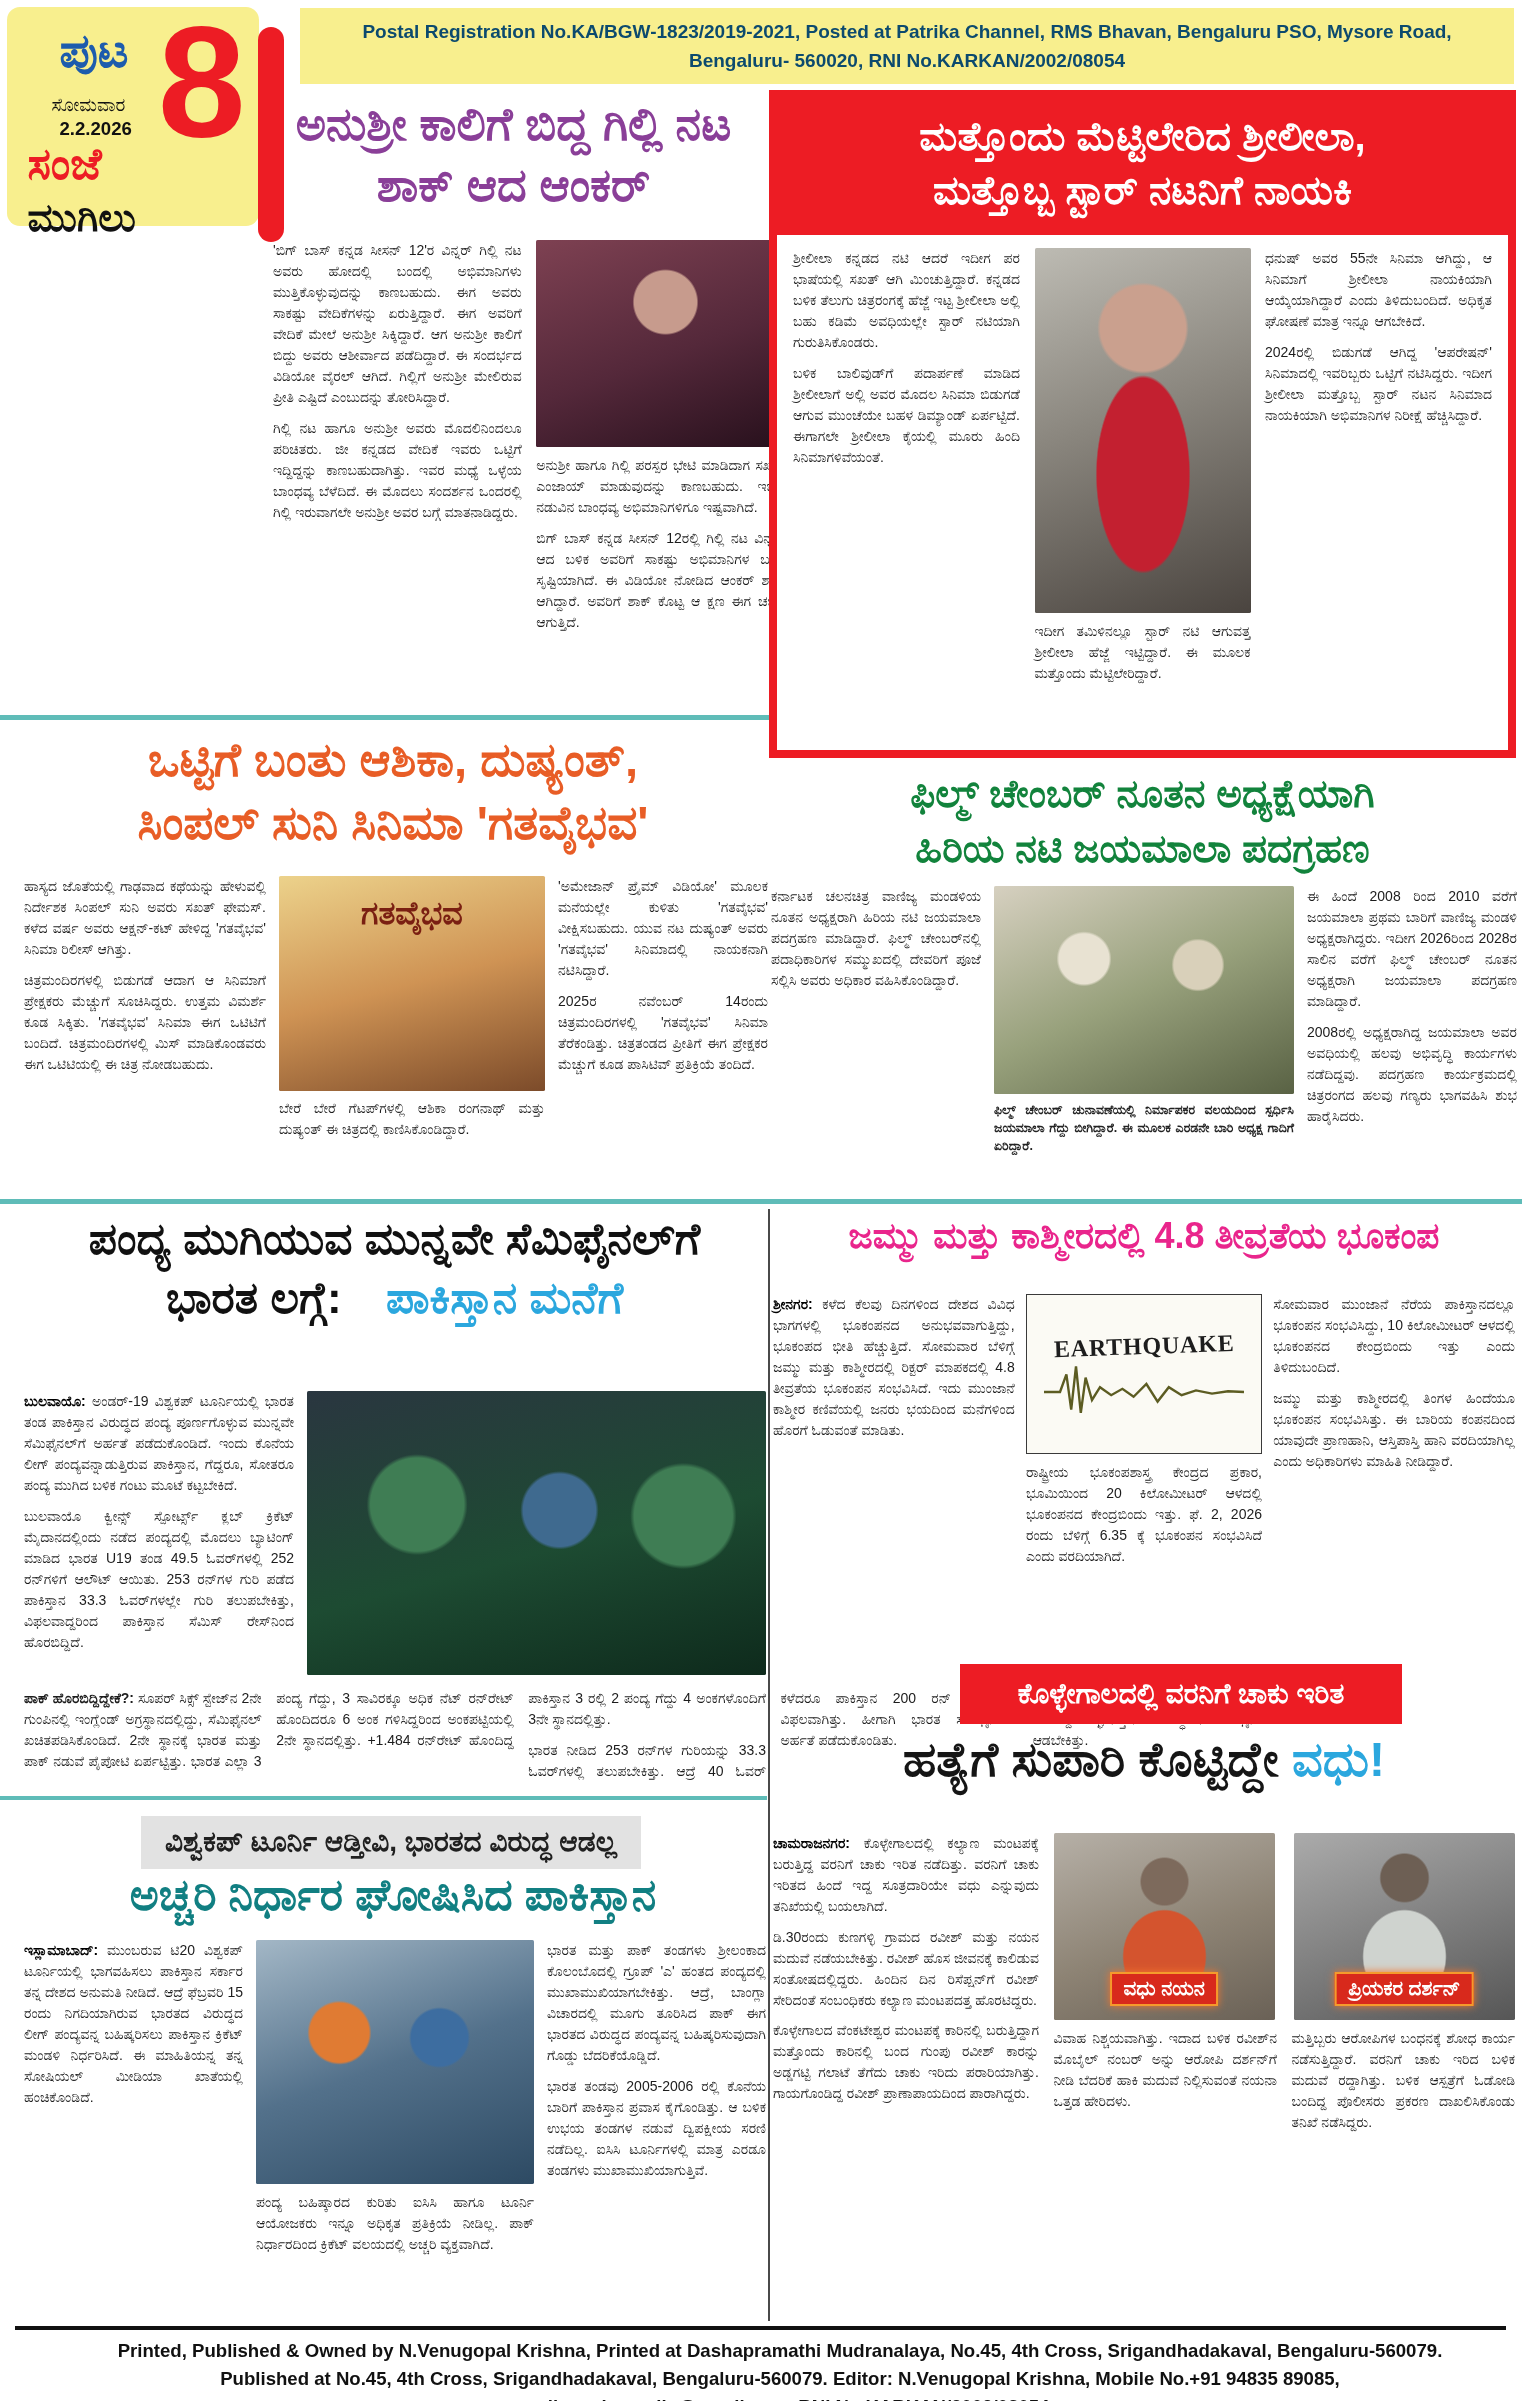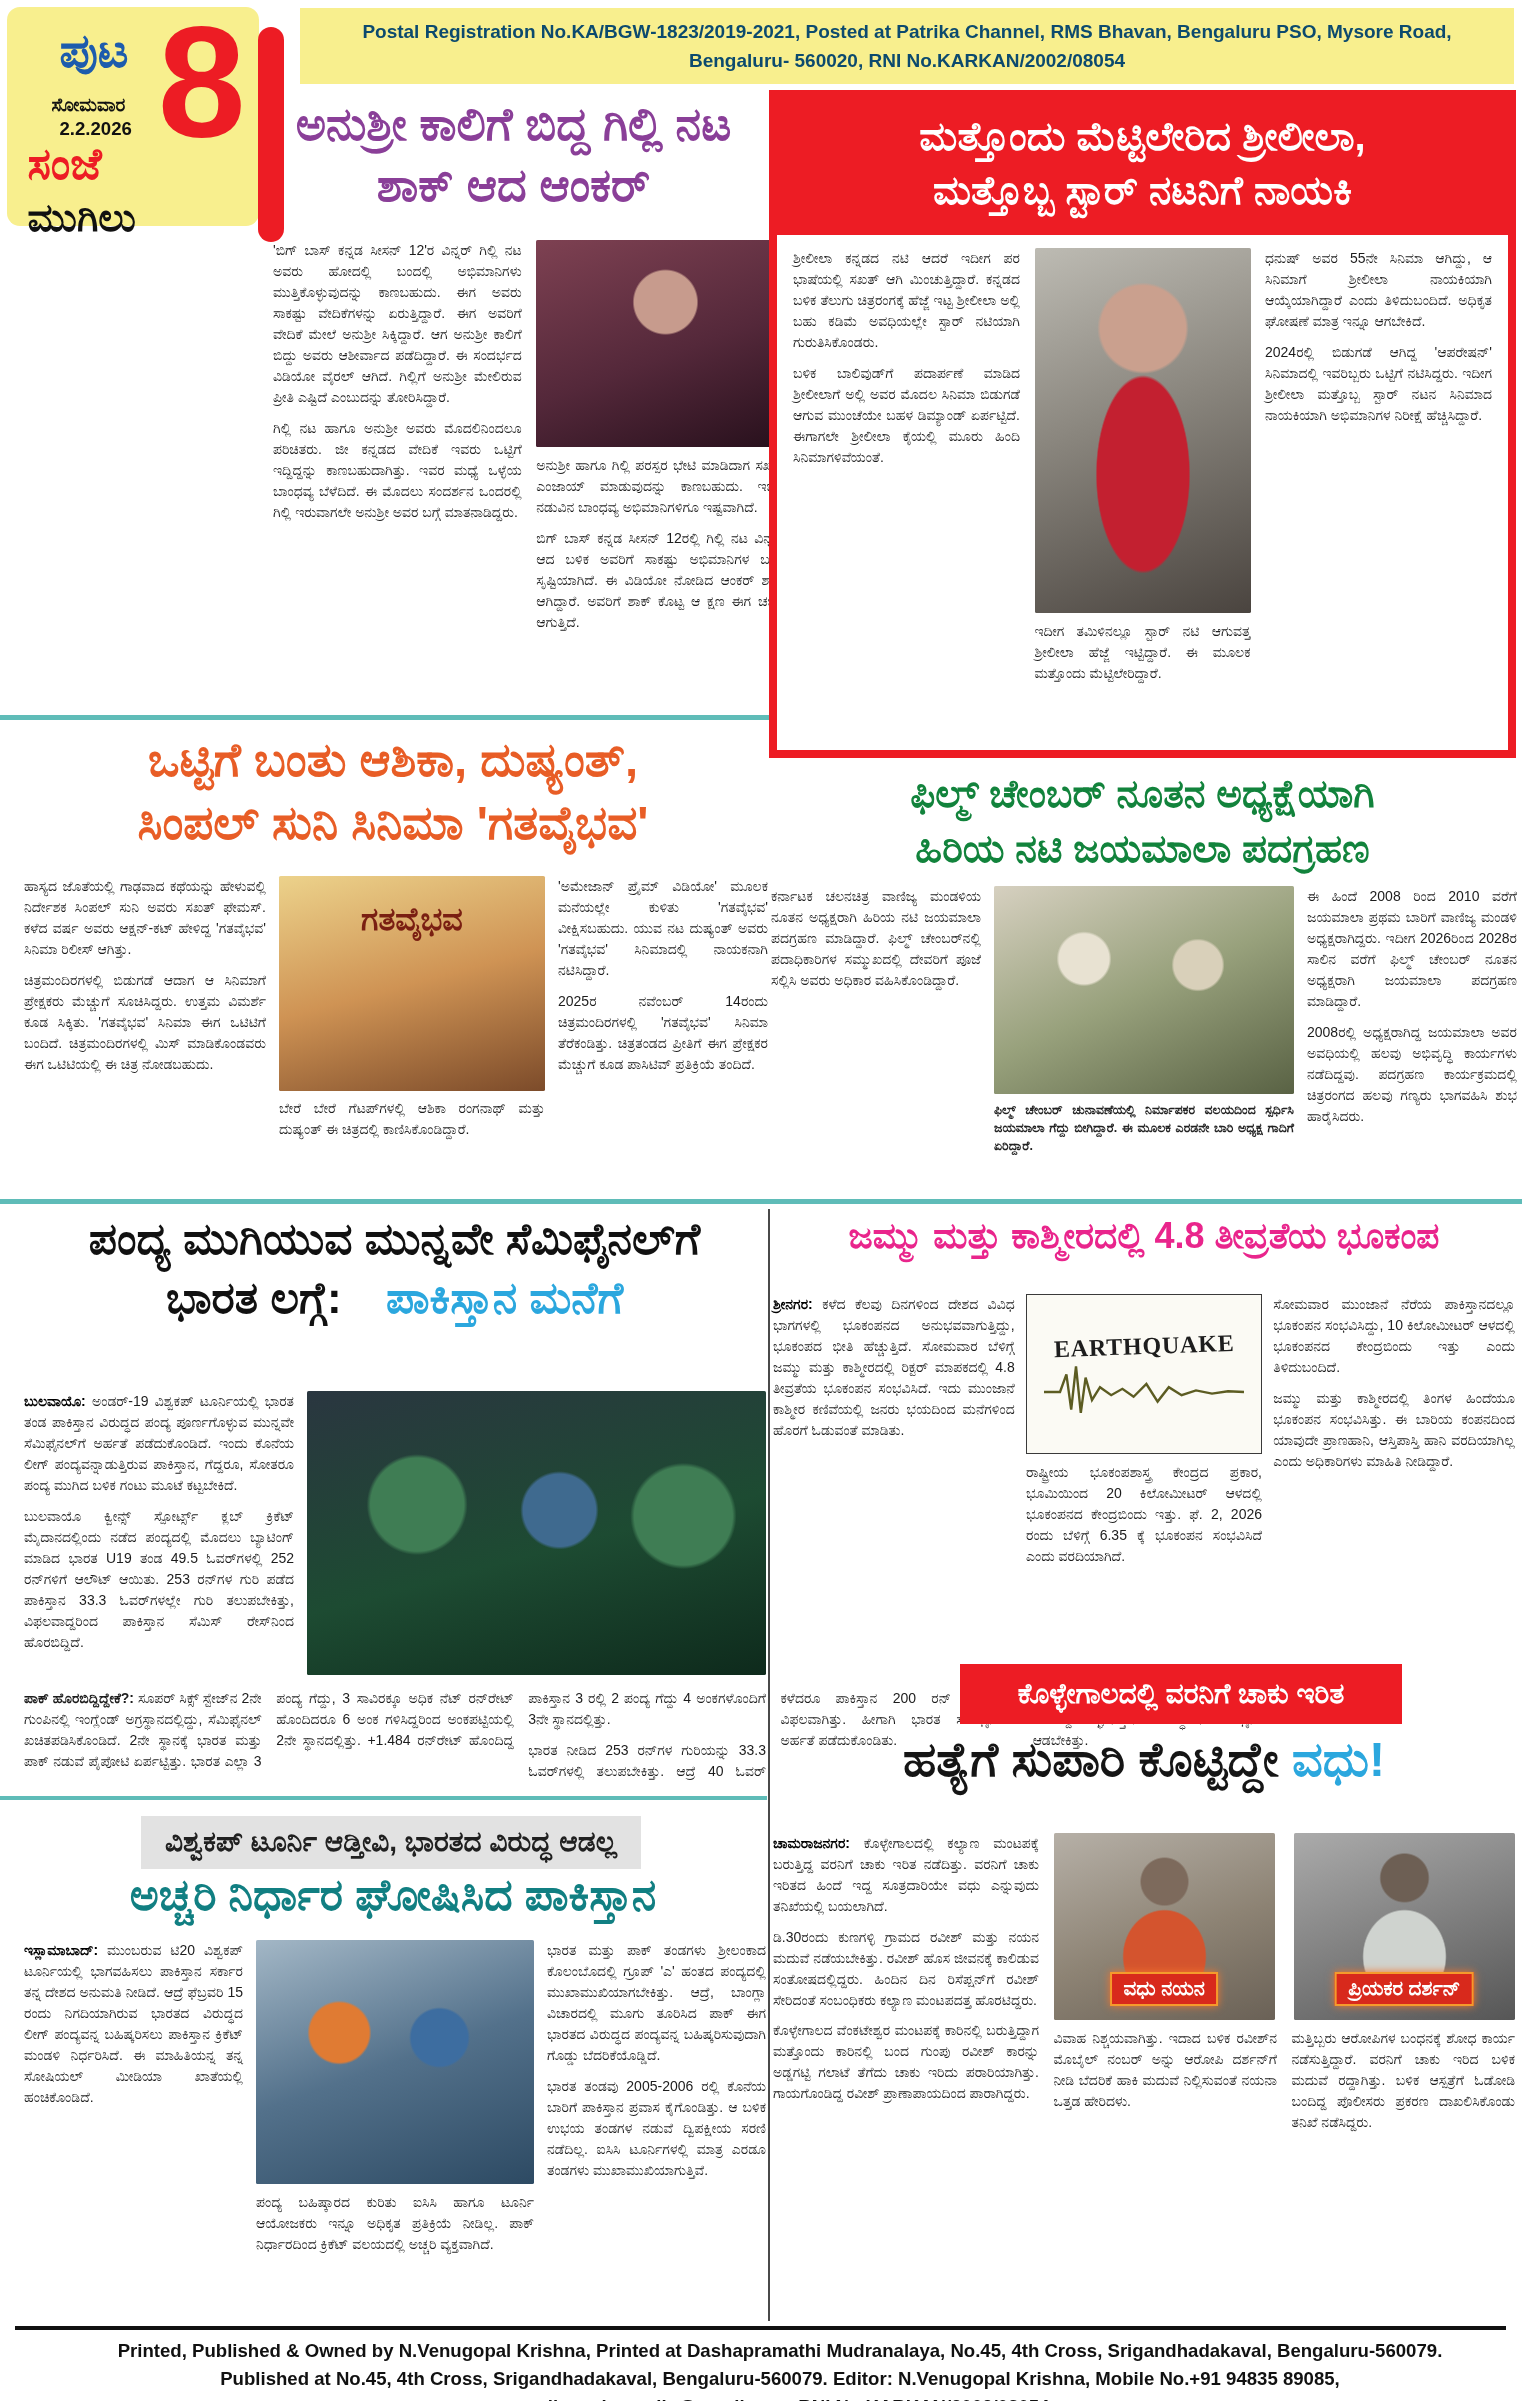--- a/index.html
+++ b/index.html
@@ -5,21 +5,21 @@
   * { margin:0; padding:0; box-sizing:border-box; }
   html,body { background:#e8e8e8; }
   body { font-family:"Liberation Sans", sans-serif; }
   .page { position:relative; width:1523px; height:2401px; background:#ffffff; margin:0 auto; overflow:hidden; }
 
   
   .mast-box { position:absolute; left:6.5px; top:6.5px; width:252px; height:219px;
               background:#f8ef8e; border-radius:13px; }
   .mast-page-label { position:absolute; left:53px; top:16px; font-size:47px; font-weight:bold; color:#1d5cad; }
   .mast-number { position:absolute; right:13px; top:-11.3px; font-size:158px; font-weight:bold; color:#ed1c24; line-height:1.1; }
-  .mast-day  { position:absolute; left:45px; top:87px; font-size:18.6px; font-weight:bold; color:#111; }
+  .mast-day  { position:absolute; left:45px; top:87px; font-size:18.6px; font-weight:normal; color:#111; }
   .mast-date { position:absolute; left:53px; top:111px; font-size:18.6px; font-weight:bold; color:#111; }
   .mast-ed1  { position:absolute; left:21px; top:132px; font-size:44px; font-weight:bold; color:#ed1c24; }
   .mast-ed2  { position:absolute; left:21px; top:176px; font-size:39px; font-weight:bold; color:#111;margin-top:13px; }
   .postal-strip { position:absolute; left:300px; top:8px; width:1214px; height:76px; background:#f8ef8e;
                   display:flex; flex-direction:column; justify-content:center; align-items:center; }
   .postal-strip div { font-size:19px; font-weight:bold; color:#0c4a6e; line-height:1.55; }
   .red-bracket { position:absolute; left:258px; top:27.4px; width:26px; height:215px; background:#ed1c24;
                  border-radius:14.5px 14.5px 14.5px 14.5px; }
 
   
@@ -51,21 +51,21 @@
       background: radial-gradient(circle at 50% 22%, #caa08e 0 14%, transparent 15%),
                   radial-gradient(ellipse at 50% 62%, #c32030 0 30%, transparent 31%),
                   linear-gradient(160deg,#bdbbb3 0%,#8a867e 45%,#4a443f 100%); }
 
   
   .headC { position:absolute; left:18px; top:728px; width:750px; font-size:47px; line-height:1.35; color:#e85d26; }
   .bodyC { position:absolute; left:24px; top:876px; width:744px; height:308px; display:grid;
            grid-template-columns:242px 266px 1fr; column-gap:13px; }
   .poster { height:215px; margin-bottom:6.5px; text-align:center;
       background: linear-gradient(165deg,#ecd28b 0%,#cf9354 50%,#7c4b2a 100%); }
-  .poster-title { display:inline-block; margin-top:25px; font-size:32px; font-weight:bold; color:#7a1f12; }
+  .poster-title { display:inline-block; margin-top:19px; font-size:32px; font-weight:bold; color:#7a1f12; }
 
   
   .headD { position:absolute; left:769px; top:767px; width:747px; font-size:39px; line-height:1.4; color:#12833c; }
   .bodyD { position:absolute; left:771px; top:886px; width:746px; height:307px; display:grid;
            grid-template-columns:1fr 300px 1fr; column-gap:13px; }
   .photo-jayamala { height:208px; margin-bottom:6.5px;
       background: radial-gradient(circle at 30% 35%, #e8e2d2 0 10%, transparent 11%),
                   radial-gradient(circle at 68% 38%, #d9d0ba 0 10%, transparent 11%),
                   linear-gradient(155deg,#d6d0c0 0%,#98a17c 50%,#596244 100%); }
   .capD { font-size:12.5px; line-height:1.45; font-weight:bold; color:#222; text-align:justify; }

